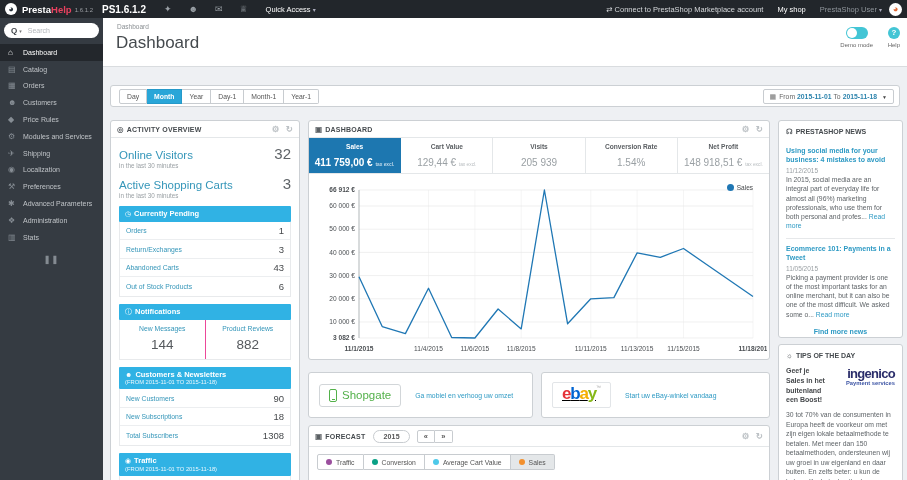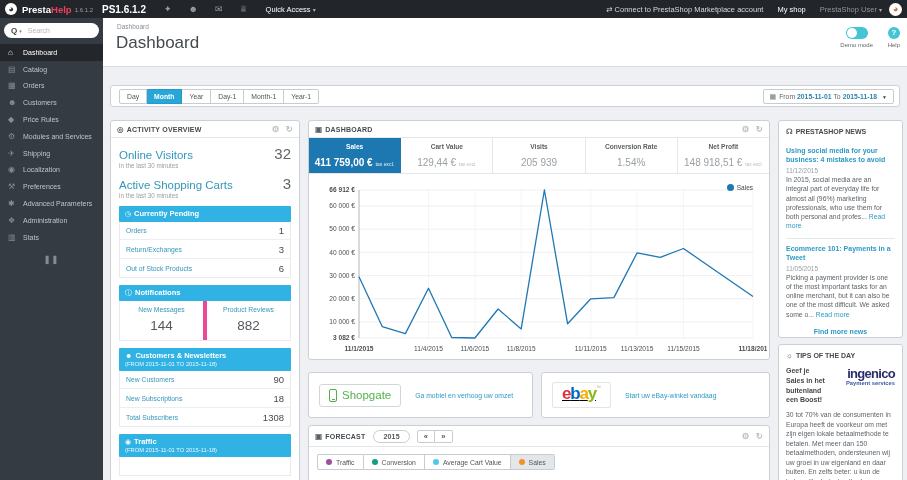--- a/index.html
+++ b/index.html
@@ -77,21 +77,21 @@
   .sec-header{background:#30b2e4;color:#fff;padding:3px 6px 3px;font-size:7.5px;font-weight:bold;border-radius:1px;line-height:1.25;}
   .sec-header .sh-icon{font-weight:normal;margin-right:3px;font-size:7px;}
   .sec-header .sh-sub{display:block;font-weight:normal;font-size:5.8px;color:#eaf7fd;}
   .sec-rows{border:1px solid #e8eaec;border-top:none;}
   .sec-row{display:flex;justify-content:space-between;align-items:center;height:18.5px;padding:0 6px;border-bottom:1px solid #eceef0;cursor:pointer;}
   .sec-rows .sec-row:last-child{border-bottom:none;}
   .sec-row-label{color:#3596b9;font-size:6.8px;}
   .sec-row-value{color:#46494c;font-size:9.5px;}
   .notif-cells{display:flex;border:1px solid #e8eaec;border-top:none;}
   .notif-cell{flex:1;text-align:center;padding:5px 0 7px;cursor:pointer;}
-  .notif-cell+.notif-cell{border-left:4px solid #ec4899;}
+  .notif-cell+.notif-cell{border-left:1px solid #ec4899;}
   .notif-label{color:#3596b9;font-size:6.8px;}
   .notif-value{color:#55595d;font-size:13.5px;margin-top:5px;text-align:center;}
   .ga-row{display:flex;align-items:center;gap:4px;padding:0 6px;height:18.5px;border:1px solid #e8eaec;border-top:none;cursor:pointer;}
 
   
   #dashboard-panel{left:308px;top:120px;width:462px;height:240px;}
   .metrics{display:flex;height:36px;border-bottom:1px solid #e4e7e9;}
   .metric{flex:1;text-align:center;padding-top:5px;border-right:1px solid #e4e7e9;cursor:pointer;}
   .metric:last-child{border-right:none;}
   .metric-label{font-size:6.6px;font-weight:bold;color:#5a5e62;}
@@ -292,20 +292,24 @@
       <div class="sec">
         <div class="sec-header"><span class="sh-icon">◷</span><span>Currently Pending</span></div>
         <div class="sec-rows">
           <div class="sec-row">
               <span class="sec-row-label">Orders</span>
               <span class="sec-row-value">1</span>
             </div>
           <div class="sec-row">
               <span class="sec-row-label">Return/Exchanges</span>
               <span class="sec-row-value">3</span>
+            </div>
+          <div class="sec-row">
+              <span class="sec-row-label">Abandoned Carts</span>
+              <span class="sec-row-value">43</span>
             </div>
           <div class="sec-row">
               <span class="sec-row-label">Out of Stock Products</span>
               <span class="sec-row-value">6</span>
             </div>
         </div>
       </div>
 
       <div class="sec">
         <div class="sec-header"><span class="sh-icon">ⓘ</span><span>Notifications</span></div>

